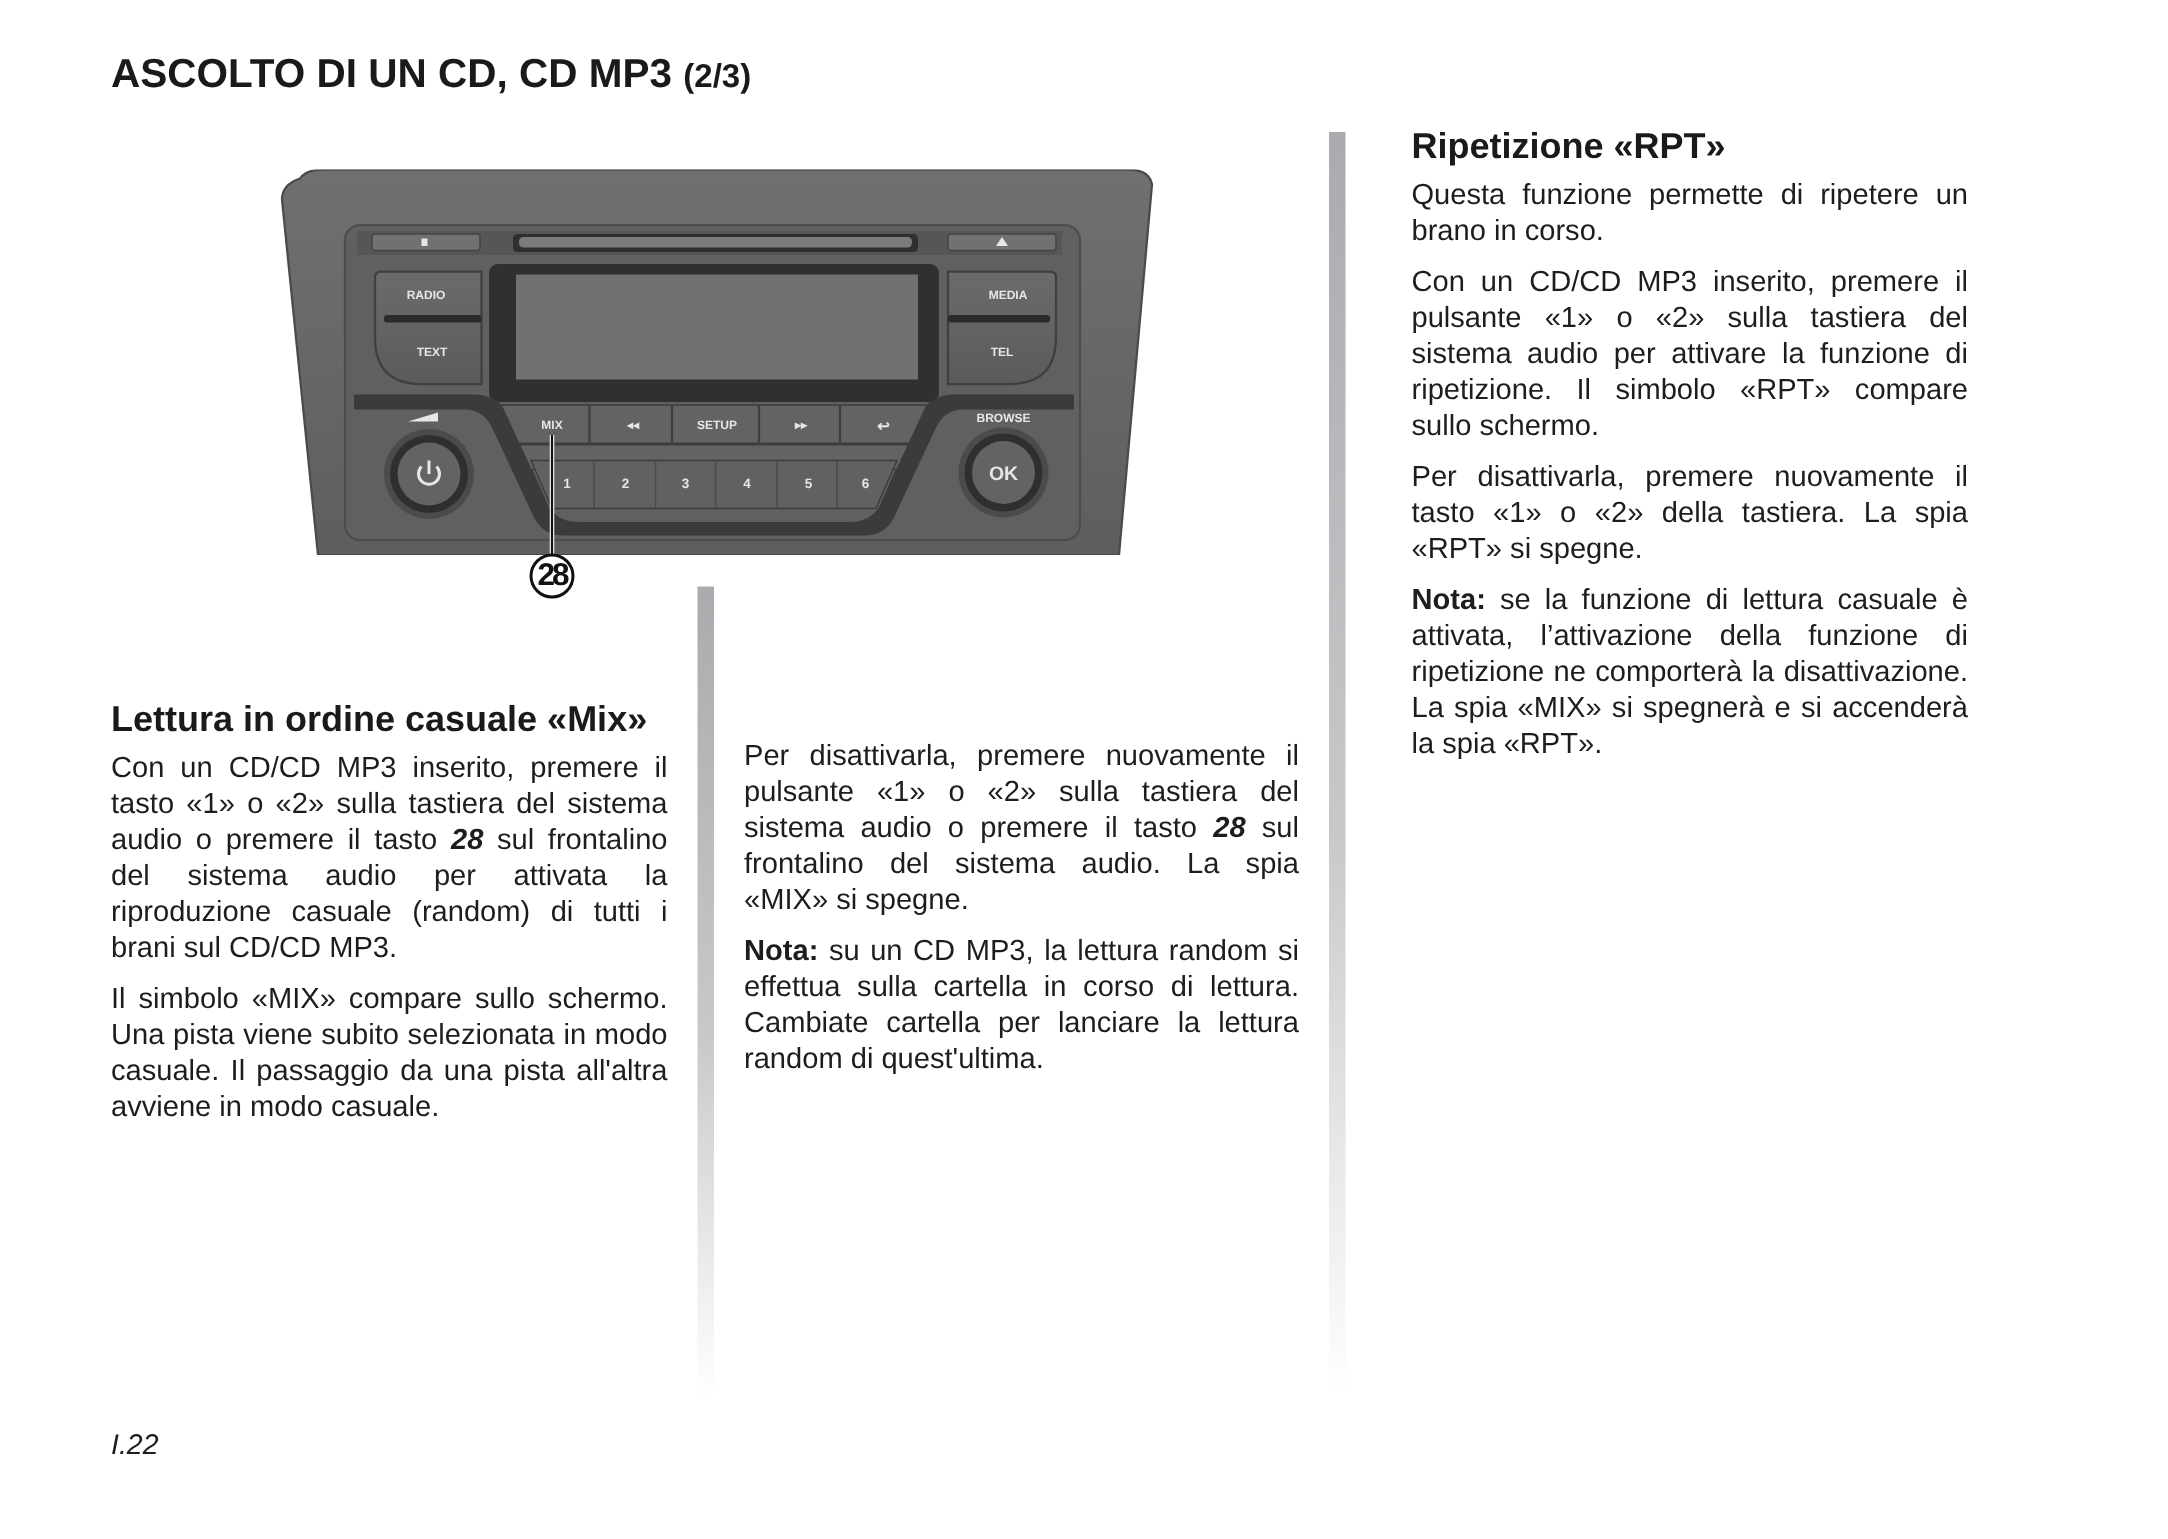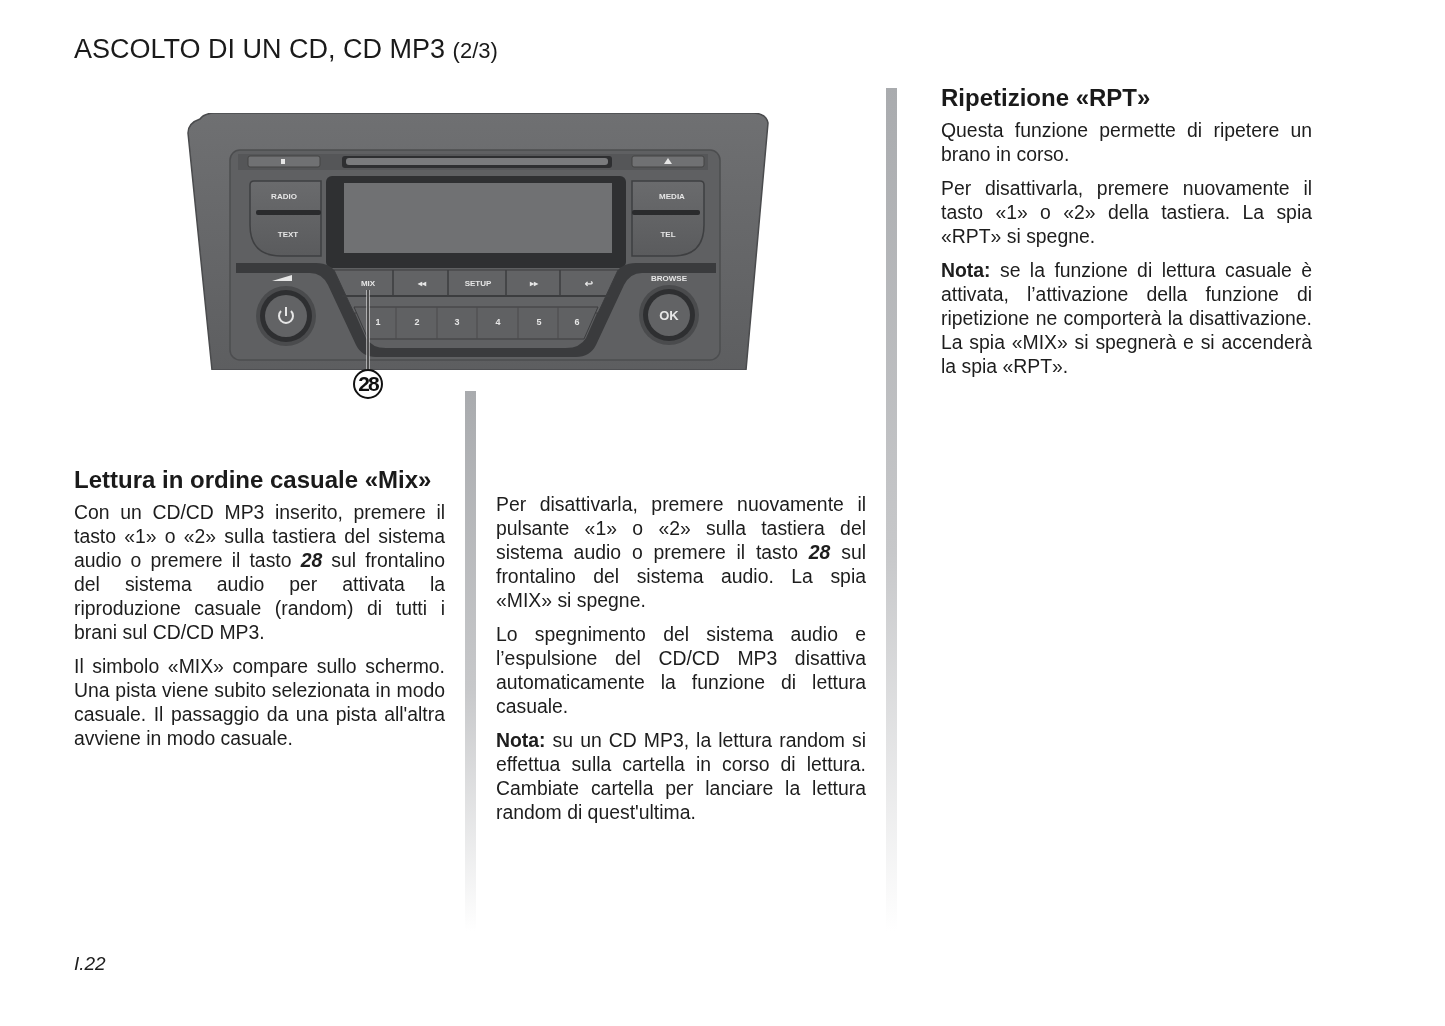--- a/index.html
+++ b/index.html
@@ -2,21 +2,21 @@
 <html><head>
 <meta charset="utf-8">
 <style>
   html, body { margin: 0; padding: 0; background: #ffffff; }
   body {
     width: 1445px; height: 1026px; position: relative; overflow: hidden;
     font-family: "Liberation Sans", sans-serif; color: #1a1a1a;
   }
   .page-title {
     position: absolute; left: 74px; top: 34px;
-    font-size: 27px; font-weight: normal; letter-spacing: 0px; color: #1a1a1a;
+    font-size: 27px; font-weight: bold; letter-spacing: 0px; color: #1a1a1a;
   }
   .page-title .part { font-size: 22px; }
 
   
   .radio {
     position: absolute; left: 186px; top: 113px; width: 586px; height: 270px;
   }
   .radio svg { display: block; }
   .radio text { font-family: "Liberation Sans", sans-serif; fill: #e6e6e6; font-weight: bold; }
 
@@ -158,24 +158,24 @@
 <div class="bar right"></div>
 
 <div class="col col-left">
   <h2>Lettura in ordine casuale «Mix»</h2>
   <p><span>Con un CD/CD MP3 inserito, premere il tasto «1» o «2» sulla tastiera del sistema audio o premere il tasto </span><i class="ref">28</i><span> sul frontalino del sistema audio per attivata la riproduzione casuale (random) di tutti i brani sul CD/CD MP3.</span></p>
   <p>Il simbolo «MIX» compare sullo schermo. Una pista viene subito selezionata in modo casuale. Il passaggio da una pista all'altra avviene in modo casuale.</p>
 </div>
 
 <div class="col col-mid">
   <p><span>Per disattivarla, premere nuovamente il pulsante «1» o «2» sulla tastiera del sistema audio o premere il tasto </span><i class="ref">28</i><span> sul frontalino del sistema audio. La spia «MIX» si spegne.</span></p>
-  <p>Lo spegnimento del sistema audio e l’espulsione del CD/CD MP3  disattiva automaticamente la funzione di lettura casuale.</p>
   <p><b>Nota:</b><span> su un CD MP3, la lettura random si effettua sulla cartella in corso di lettura. Cambiate cartella per lanciare la lettura random di quest'ultima.</span></p>
 </div>
 
 <div class="col col-right">
   <h2>Ripetizione «RPT»</h2>
   <p>Questa funzione permette di ripetere un brano in corso.</p>
+  <p>Con un CD/CD MP3 inserito, premere il pulsante «1» o «2» sulla tastiera del sistema audio per attivare la funzione di ripetizione. Il simbolo «RPT» compare sullo schermo.</p>
   <p>Per disattivarla, premere nuovamente il tasto «1» o «2» della tastiera. La spia «RPT» si spegne.</p>
   <p><b>Nota:</b><span> se la funzione di lettura casuale è attivata, l’attivazione della funzione di ripetizione ne comporterà la disattivazione. La spia «MIX» si spegnerà e si accenderà la spia «RPT».</span></p>
 </div>
 
 <div class="page-number">I.22</div>
 
 </body></html>

